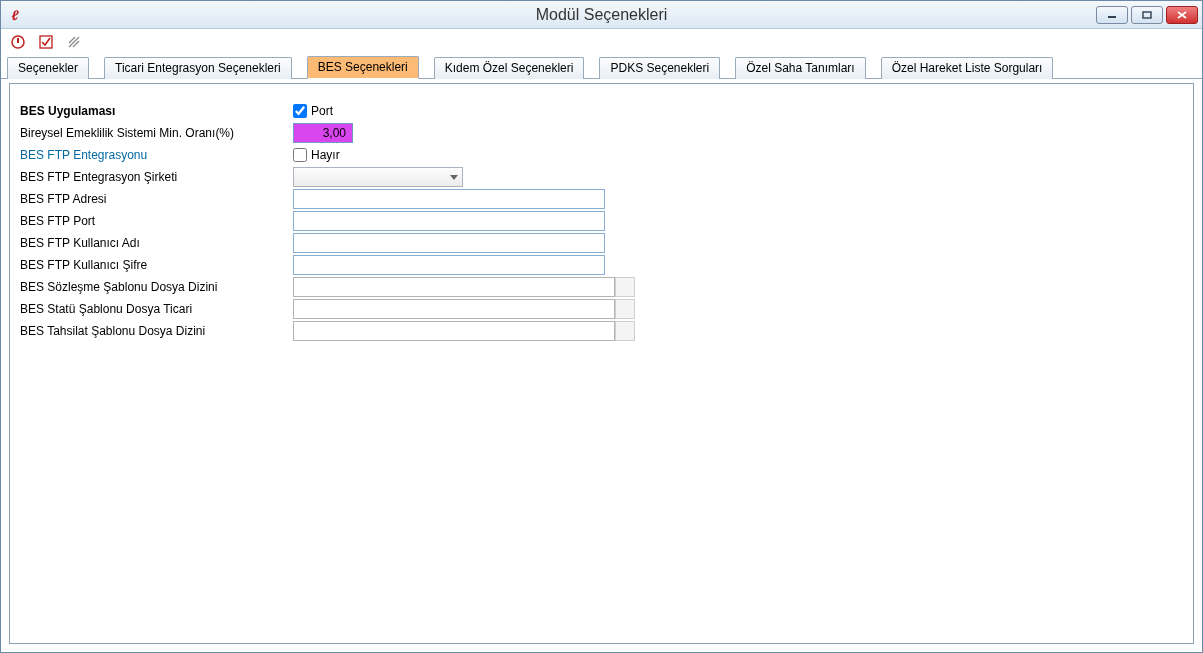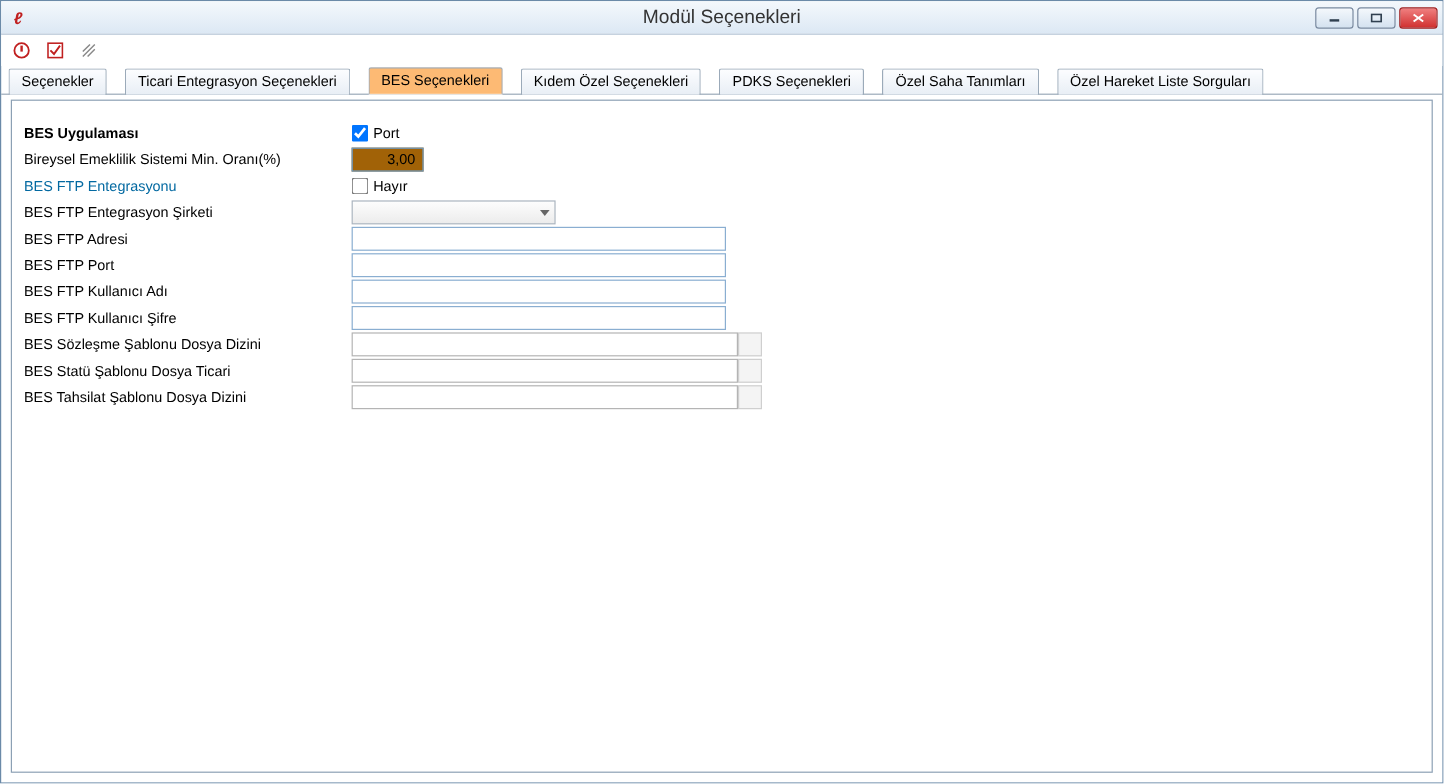--- a/index.html
+++ b/index.html
@@ -133,21 +133,21 @@
   .chk {
     display: flex; align-items: center; gap: 4px;
   }
   .chk input { width: 14px; height: 14px; }
   .numbox {
     width: 60px; height: 20px;
     border: 1px solid #6b9cc8;
     padding: 0 6px;
     text-align: right;
     font-size: 12px;
-    background: #a16207;
+    background: #d946ef;
   }
   .combo {
     width: 170px; height: 20px;
     border: 1px solid #aab4bf;
     background: linear-gradient(#fdfdfd,#ececec);
     position: relative;
     display: flex; align-items: center;
     padding: 0 18px 0 4px;
     color: #888;
   }

